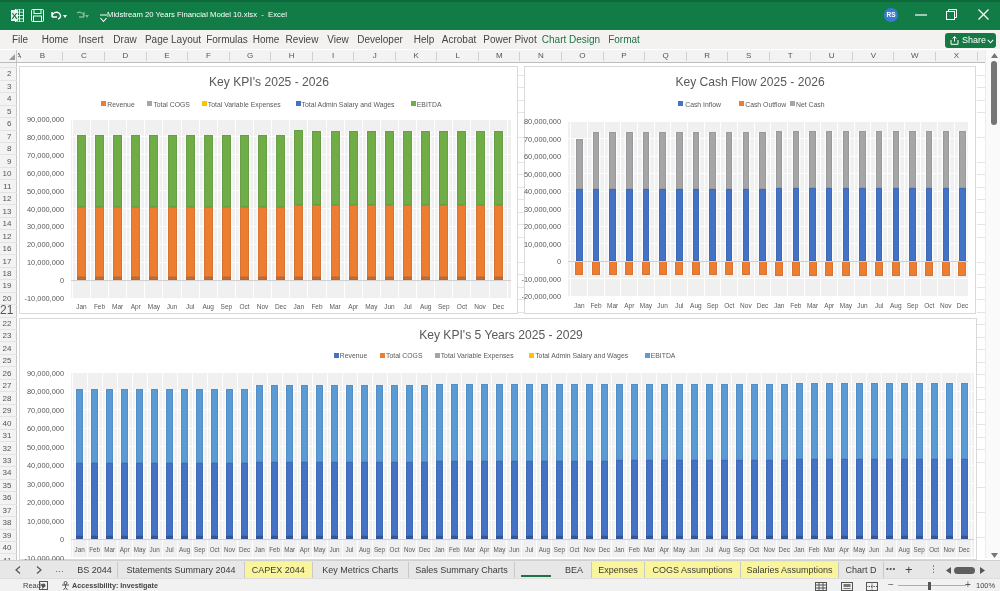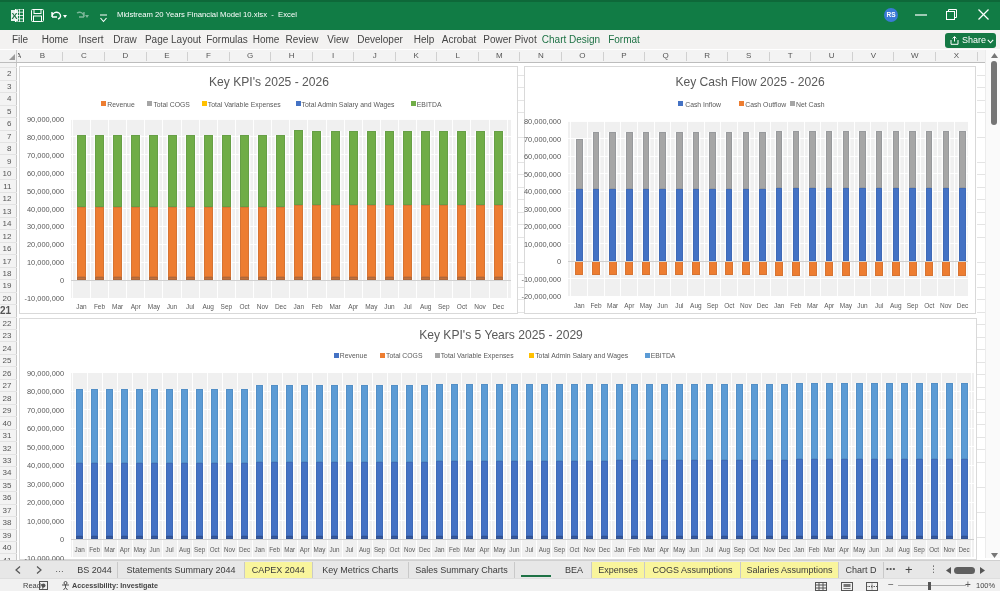--- a/index.html
+++ b/index.html
@@ -33,21 +33,21 @@
           <path d="M13 6 l4 0 l-2 3 z" fill="#fff"></path>
         </svg></div>
 <div class="abs" style="left:72px;top:8px;width:18px;height:13px;opacity:0.45;"><svg width="18" height="13" viewBox="0 0 18 13">
           <path d="M12 8 C12 4, 8 2, 5 4 M12 8 L12 3 M12 8 L7 8" fill="none" stroke="#fff" stroke-width="1.4"></path>
           <path d="M13 6 l4 0 l-2 3 z" fill="#fff"></path>
         </svg></div>
 <div class="abs" style="left:99px;top:10px;width:9px;height:10px;"><svg width="9" height="10" viewBox="0 0 9 10">
           <line x1="1" y1="1" x2="8" y2="1" stroke="#fff" stroke-width="1"></line>
           <path d="M1.5 4 L4.5 7.5 L7.5 4" fill="none" stroke="#fff" stroke-width="1.1"></path>
         </svg></div>
-<div class="abs" style="left:117px;top:0;height:30px;line-height:30px;color:#fff;font-size:7.7px;">Midstream 20 Years Financial Model 10.xlsx&nbsp; -&nbsp; Excel</div>
+<div class="abs" style="left:107px;top:0;height:30px;line-height:30px;color:#fff;font-size:7.7px;">Midstream 20 Years Financial Model 10.xlsx&nbsp; -&nbsp; Excel</div>
 <div class="abs" style="left:884px;top:8px;width:14px;height:14px;border-radius:50%;background:#3A7AD6;color:#fff;font-size:6.5px;text-align:center;line-height:14px;font-weight:bold;">RS</div>
 <svg class="abs" style="left:915px;top:14px;" width="12" height="2" viewBox="0 0 12 2">
         <line x1="0" y1="1" x2="12" y2="1" stroke="#fff" stroke-width="1.2"></line>
       </svg>
 <svg class="abs" style="left:946px;top:9px;" width="11" height="11" viewBox="0 0 11 11">
         <rect x="0.5" y="2.5" width="8" height="8" fill="none" stroke="#fff" stroke-width="1"></rect>
         <path d="M2.5 2.5 L2.5 0.5 L10.5 0.5 L10.5 8.5 L8.5 8.5" fill="none" stroke="#fff" stroke-width="1"></path>
       </svg>
 <svg class="abs" style="left:978px;top:9px;" width="11" height="11" viewBox="0 0 11 11">
         <line x1="0.5" y1="0.5" x2="10.5" y2="10.5" stroke="#fff" stroke-width="1.2"></line>
@@ -150,21 +150,21 @@
 <div class="abs" style="left:0;top:123.1px;width:11.5px;transform:translateY(-50%);text-align:right;font-size:8px;color:#555;">11</div>
 <div class="abs" style="left:0;top:135.6px;width:11.5px;transform:translateY(-50%);text-align:right;font-size:8px;color:#555;">12</div>
 <div class="abs" style="left:0;top:148.1px;width:11.5px;transform:translateY(-50%);text-align:right;font-size:8px;color:#555;">13</div>
 <div class="abs" style="left:0;top:160.5px;width:11.5px;transform:translateY(-50%);text-align:right;font-size:8px;color:#555;">14</div>
 <div class="abs" style="left:0;top:173.0px;width:11.5px;transform:translateY(-50%);text-align:right;font-size:8px;color:#555;">12</div>
 <div class="abs" style="left:0;top:185.5px;width:11.5px;transform:translateY(-50%);text-align:right;font-size:8px;color:#555;">16</div>
 <div class="abs" style="left:0;top:198.0px;width:11.5px;transform:translateY(-50%);text-align:right;font-size:8px;color:#555;">17</div>
 <div class="abs" style="left:0;top:210.4px;width:11.5px;transform:translateY(-50%);text-align:right;font-size:8px;color:#555;">18</div>
 <div class="abs" style="left:0;top:222.9px;width:11.5px;transform:translateY(-50%);text-align:right;font-size:8px;color:#555;">19</div>
 <div class="abs" style="left:0;top:235.4px;width:11.5px;transform:translateY(-50%);text-align:right;font-size:8px;color:#555;">20</div>
-<div class="abs" style="left:0;top:247.8px;width:11.5px;transform:translateY(-50%);text-align:left;font-size:10px;color:#555;font-weight:bold;">21</div>
+<div class="abs" style="left:0;top:247.8px;width:11.5px;transform:translateY(-50%);text-align:left;font-size:12px;color:#555;">21</div>
 <div class="abs" style="left:0;top:260.3px;width:11.5px;transform:translateY(-50%);text-align:right;font-size:8px;color:#555;">22</div>
 <div class="abs" style="left:0;top:272.8px;width:11.5px;transform:translateY(-50%);text-align:right;font-size:8px;color:#555;">23</div>
 <div class="abs" style="left:0;top:285.2px;width:11.5px;transform:translateY(-50%);text-align:right;font-size:8px;color:#555;">24</div>
 <div class="abs" style="left:0;top:297.7px;width:11.5px;transform:translateY(-50%);text-align:right;font-size:8px;color:#555;">25</div>
 <div class="abs" style="left:0;top:310.2px;width:11.5px;transform:translateY(-50%);text-align:right;font-size:8px;color:#555;">26</div>
 <div class="abs" style="left:0;top:322.6px;width:11.5px;transform:translateY(-50%);text-align:right;font-size:8px;color:#555;">27</div>
 <div class="abs" style="left:0;top:335.1px;width:11.5px;transform:translateY(-50%);text-align:right;font-size:8px;color:#555;">28</div>
 <div class="abs" style="left:0;top:347.6px;width:11.5px;transform:translateY(-50%);text-align:right;font-size:8px;color:#555;">29</div>
 <div class="abs" style="left:0;top:360.1px;width:11.5px;transform:translateY(-50%);text-align:right;font-size:8px;color:#555;">40</div>
 <div class="abs" style="left:0;top:372.5px;width:11.5px;transform:translateY(-50%);text-align:right;font-size:8px;color:#555;">31</div>

